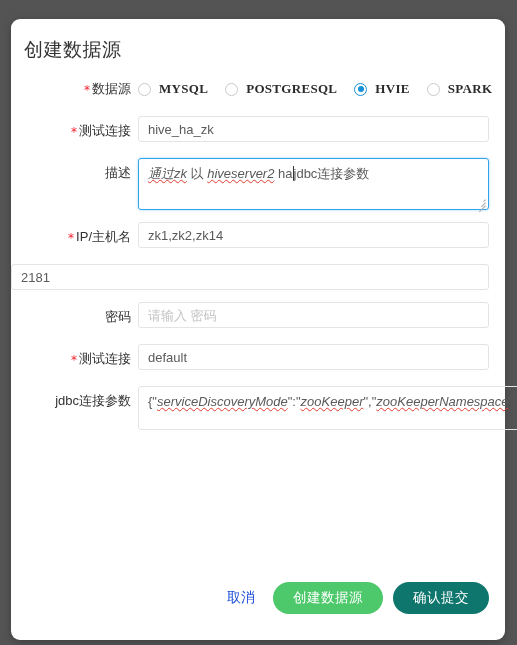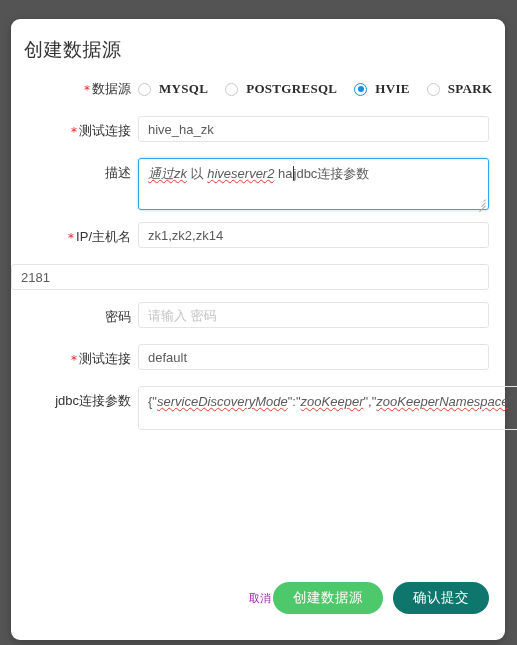--- a/index.html
+++ b/index.html
@@ -209,24 +209,24 @@
 
   
   .footer {
     position: absolute;
     right: 16px;
     bottom: 26px;
     display: flex;
     align-items: center;
   }
   .btn-cancel {
-    font-size: 11px;
-    color: #a21caf;
+    font-size: 14px;
+    color: #1d4ed8;
     cursor: pointer;
-    margin-right: 2px;
+    margin-right: 18px;
     background: none;
     border: none;
     font-family: "Liberation Sans", sans-serif;
     padding: 0;
   }
   .btn {
     border: none;
     border-radius: 16px;
     height: 32px;
     padding: 0 20px;

